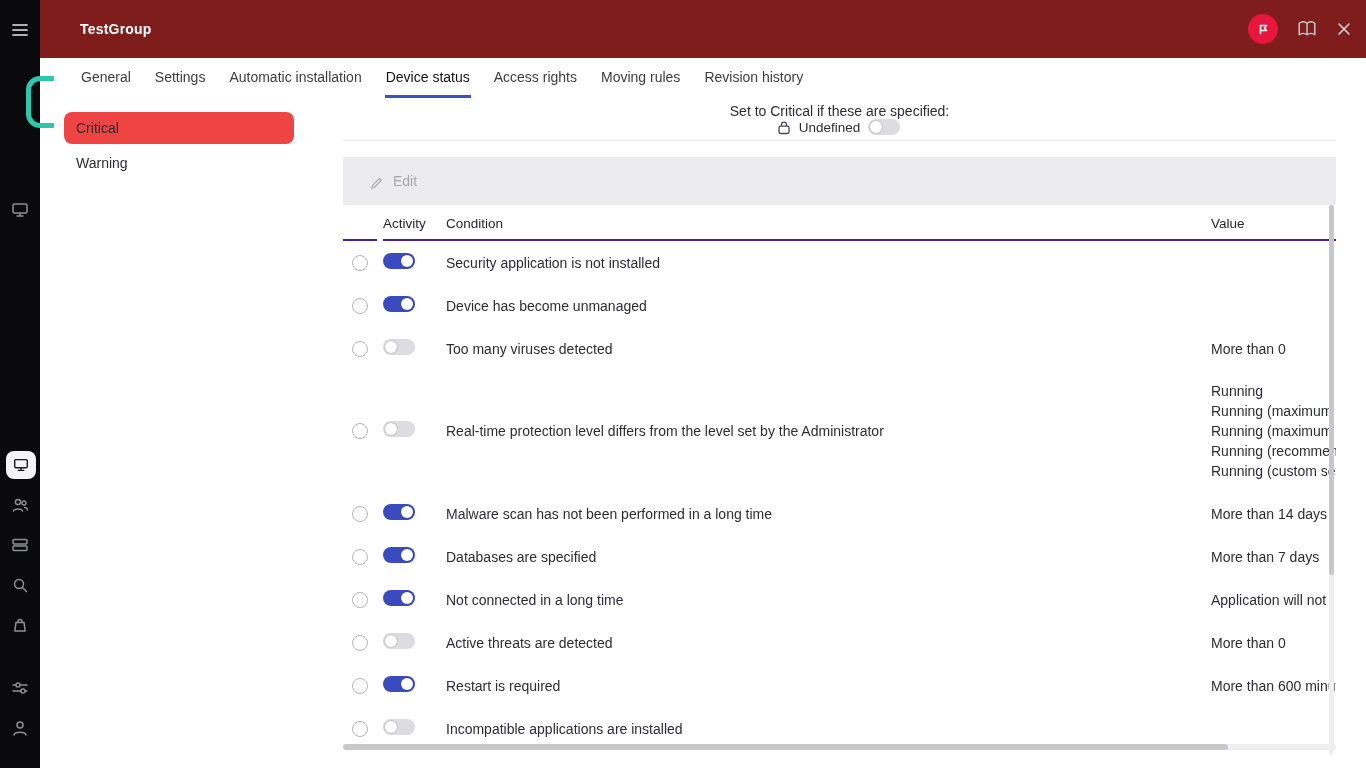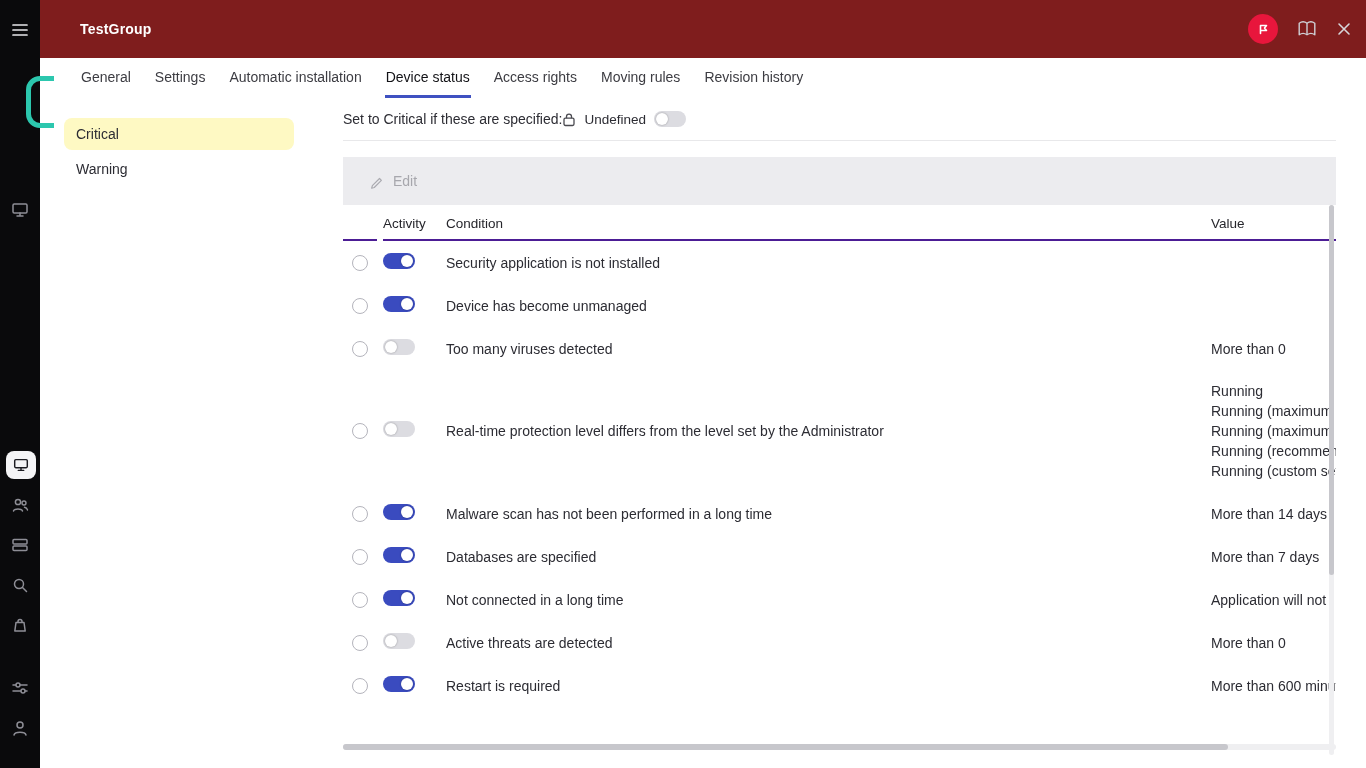--- a/index.html
+++ b/index.html
@@ -35,26 +35,26 @@
   .tabbar { position:absolute; left:40px; top:58px; right:0; height:40px; background:#fff;
             display:flex; align-items:stretch; gap:22px; padding-left:40px; z-index:1; }
   .tab { font-size:14px; color:#3c3c42; display:flex; align-items:center;
          border-bottom:3px solid transparent; padding:0 1px; cursor:default; }
   .tab.active { color:#121216; border-bottom-color:#3f51c1; }
 
   
   .sevnav { position:absolute; left:64px; top:112px; width:230px; }
   .sev-item { height:32px; margin-bottom:3px; border-radius:8px; display:flex; align-items:center;
               padding-left:12px; font-size:14px; color:#2c2c33; }
-  .sev-item.selected { background:#fef9c3;margin-top:6px; }
+  .sev-item.selected { background:#ef4444; }
 
   
   .criteria-row { position:absolute; left:343px; top:98px; width:993px; height:43px;
-                  display:flex; align-items:center; justify-content:flex-start;
-                  border-bottom:1px solid #e8e8ea; }
+                  display:flex; align-items:center; justify-content:center;
+                  border-bottom:1px solid #e8e8ea;flex-direction:column; }
   .criteria-label { font-size:14px; color:#2c2c33; }
   .lock-group { display:flex; align-items:center; gap:8px; padding-right:2px; }
   .lock-group svg { width:14px; height:15px; color:#4a4a50; }
   .lock-label { font-size:13.5px; color:#2c2c33; }
 
   .toggle { position:relative; width:32px; height:16px; border-radius:9px; display:inline-block; flex:0 0 auto; }
   .toggle .knob { position:absolute; top:2px; width:12px; height:12px; border-radius:50%; background:#fff;
                   box-shadow:0 0 2px rgba(0,0,0,.35); }
   .toggle.on  { background:#3a4bbf; }
   .toggle.on .knob  { right:2px; }
@@ -297,20 +297,28 @@
           <div class="rc-val">More than 0</div>
         </div>
         <div class="trow">
           <span class="rc-radio">
             <span class="radio"></span>
           </span>
           <span class="rc-toggle"><span class="toggle on"><span class="knob"></span></span></span>
           <div class="rc-cond">Restart is required</div>
           <div class="rc-val">More than 600 minutes</div>
         </div>
+        <div class="trow">
+          <span class="rc-radio">
+            <span class="radio"></span>
+          </span>
+          <span class="rc-toggle"><span class="toggle off"><span class="knob"></span></span></span>
+          <div class="rc-cond">Incompatible applications are installed</div>
+          <div class="rc-val"></div>
+        </div>
       </div>
   </div>
 
   <div class="vscroll">
       <div class="thumb"></div>
     </div>
   <div class="hscroll">
       <div class="thumb"></div>
     </div>
 

